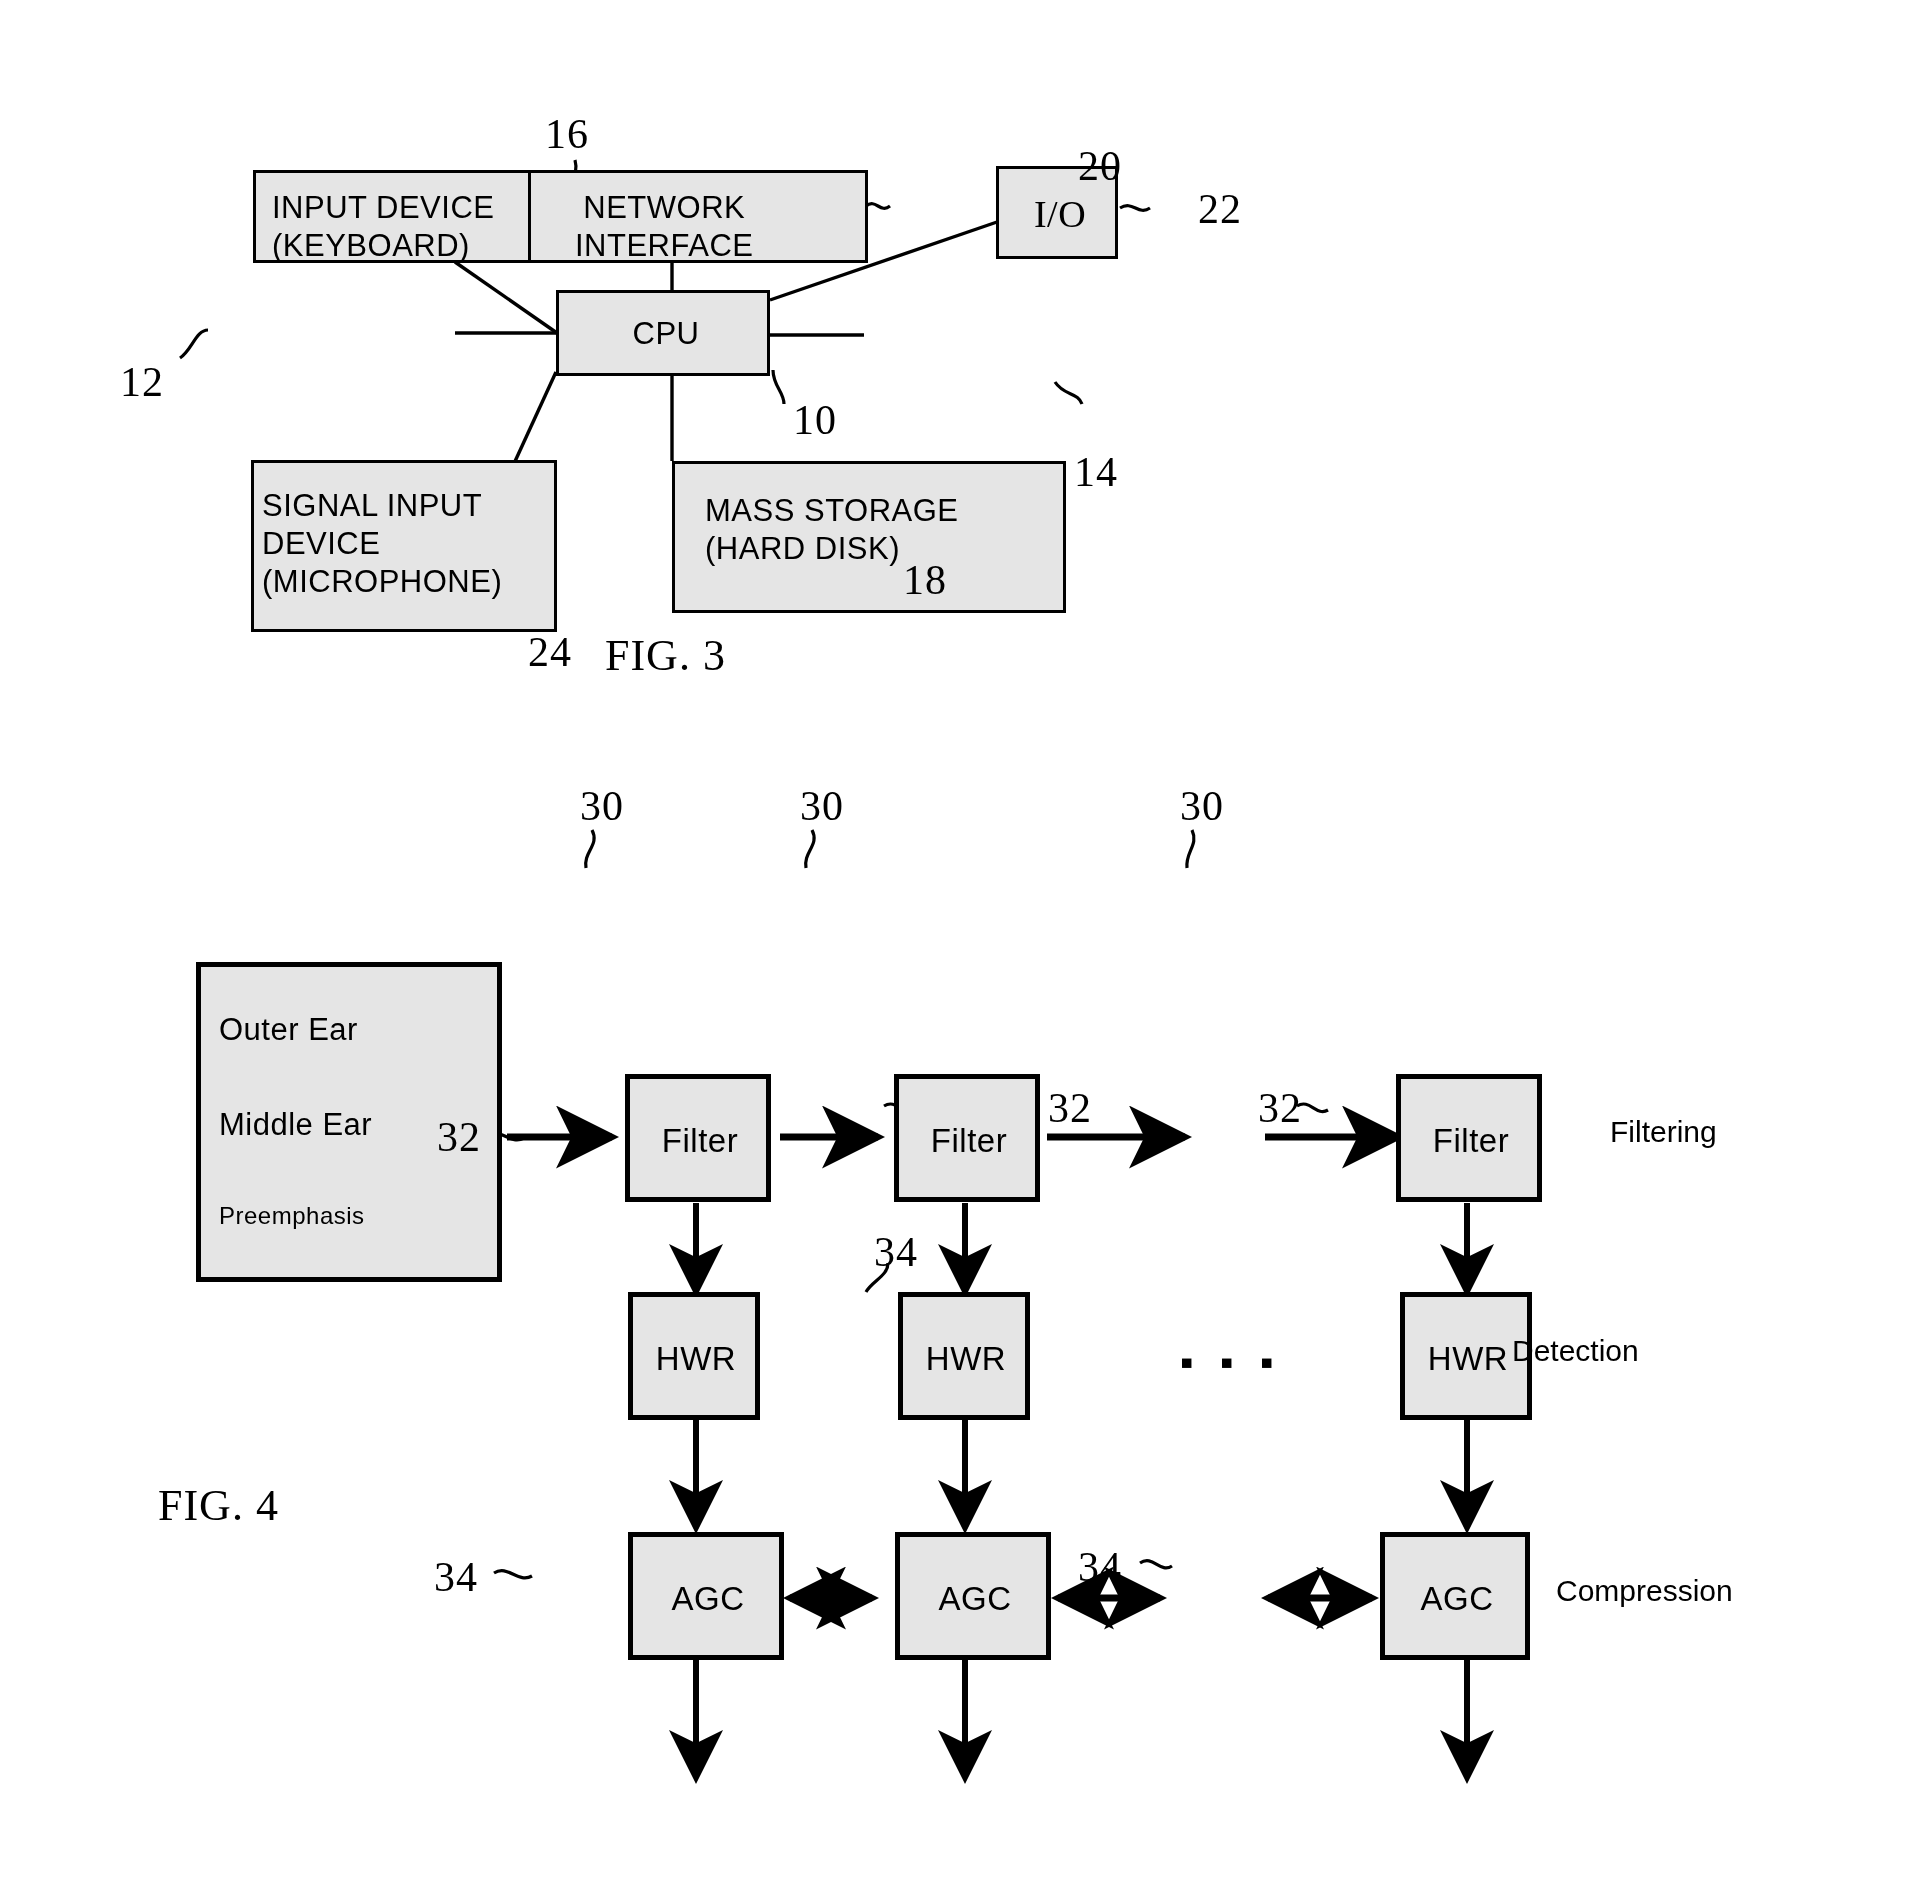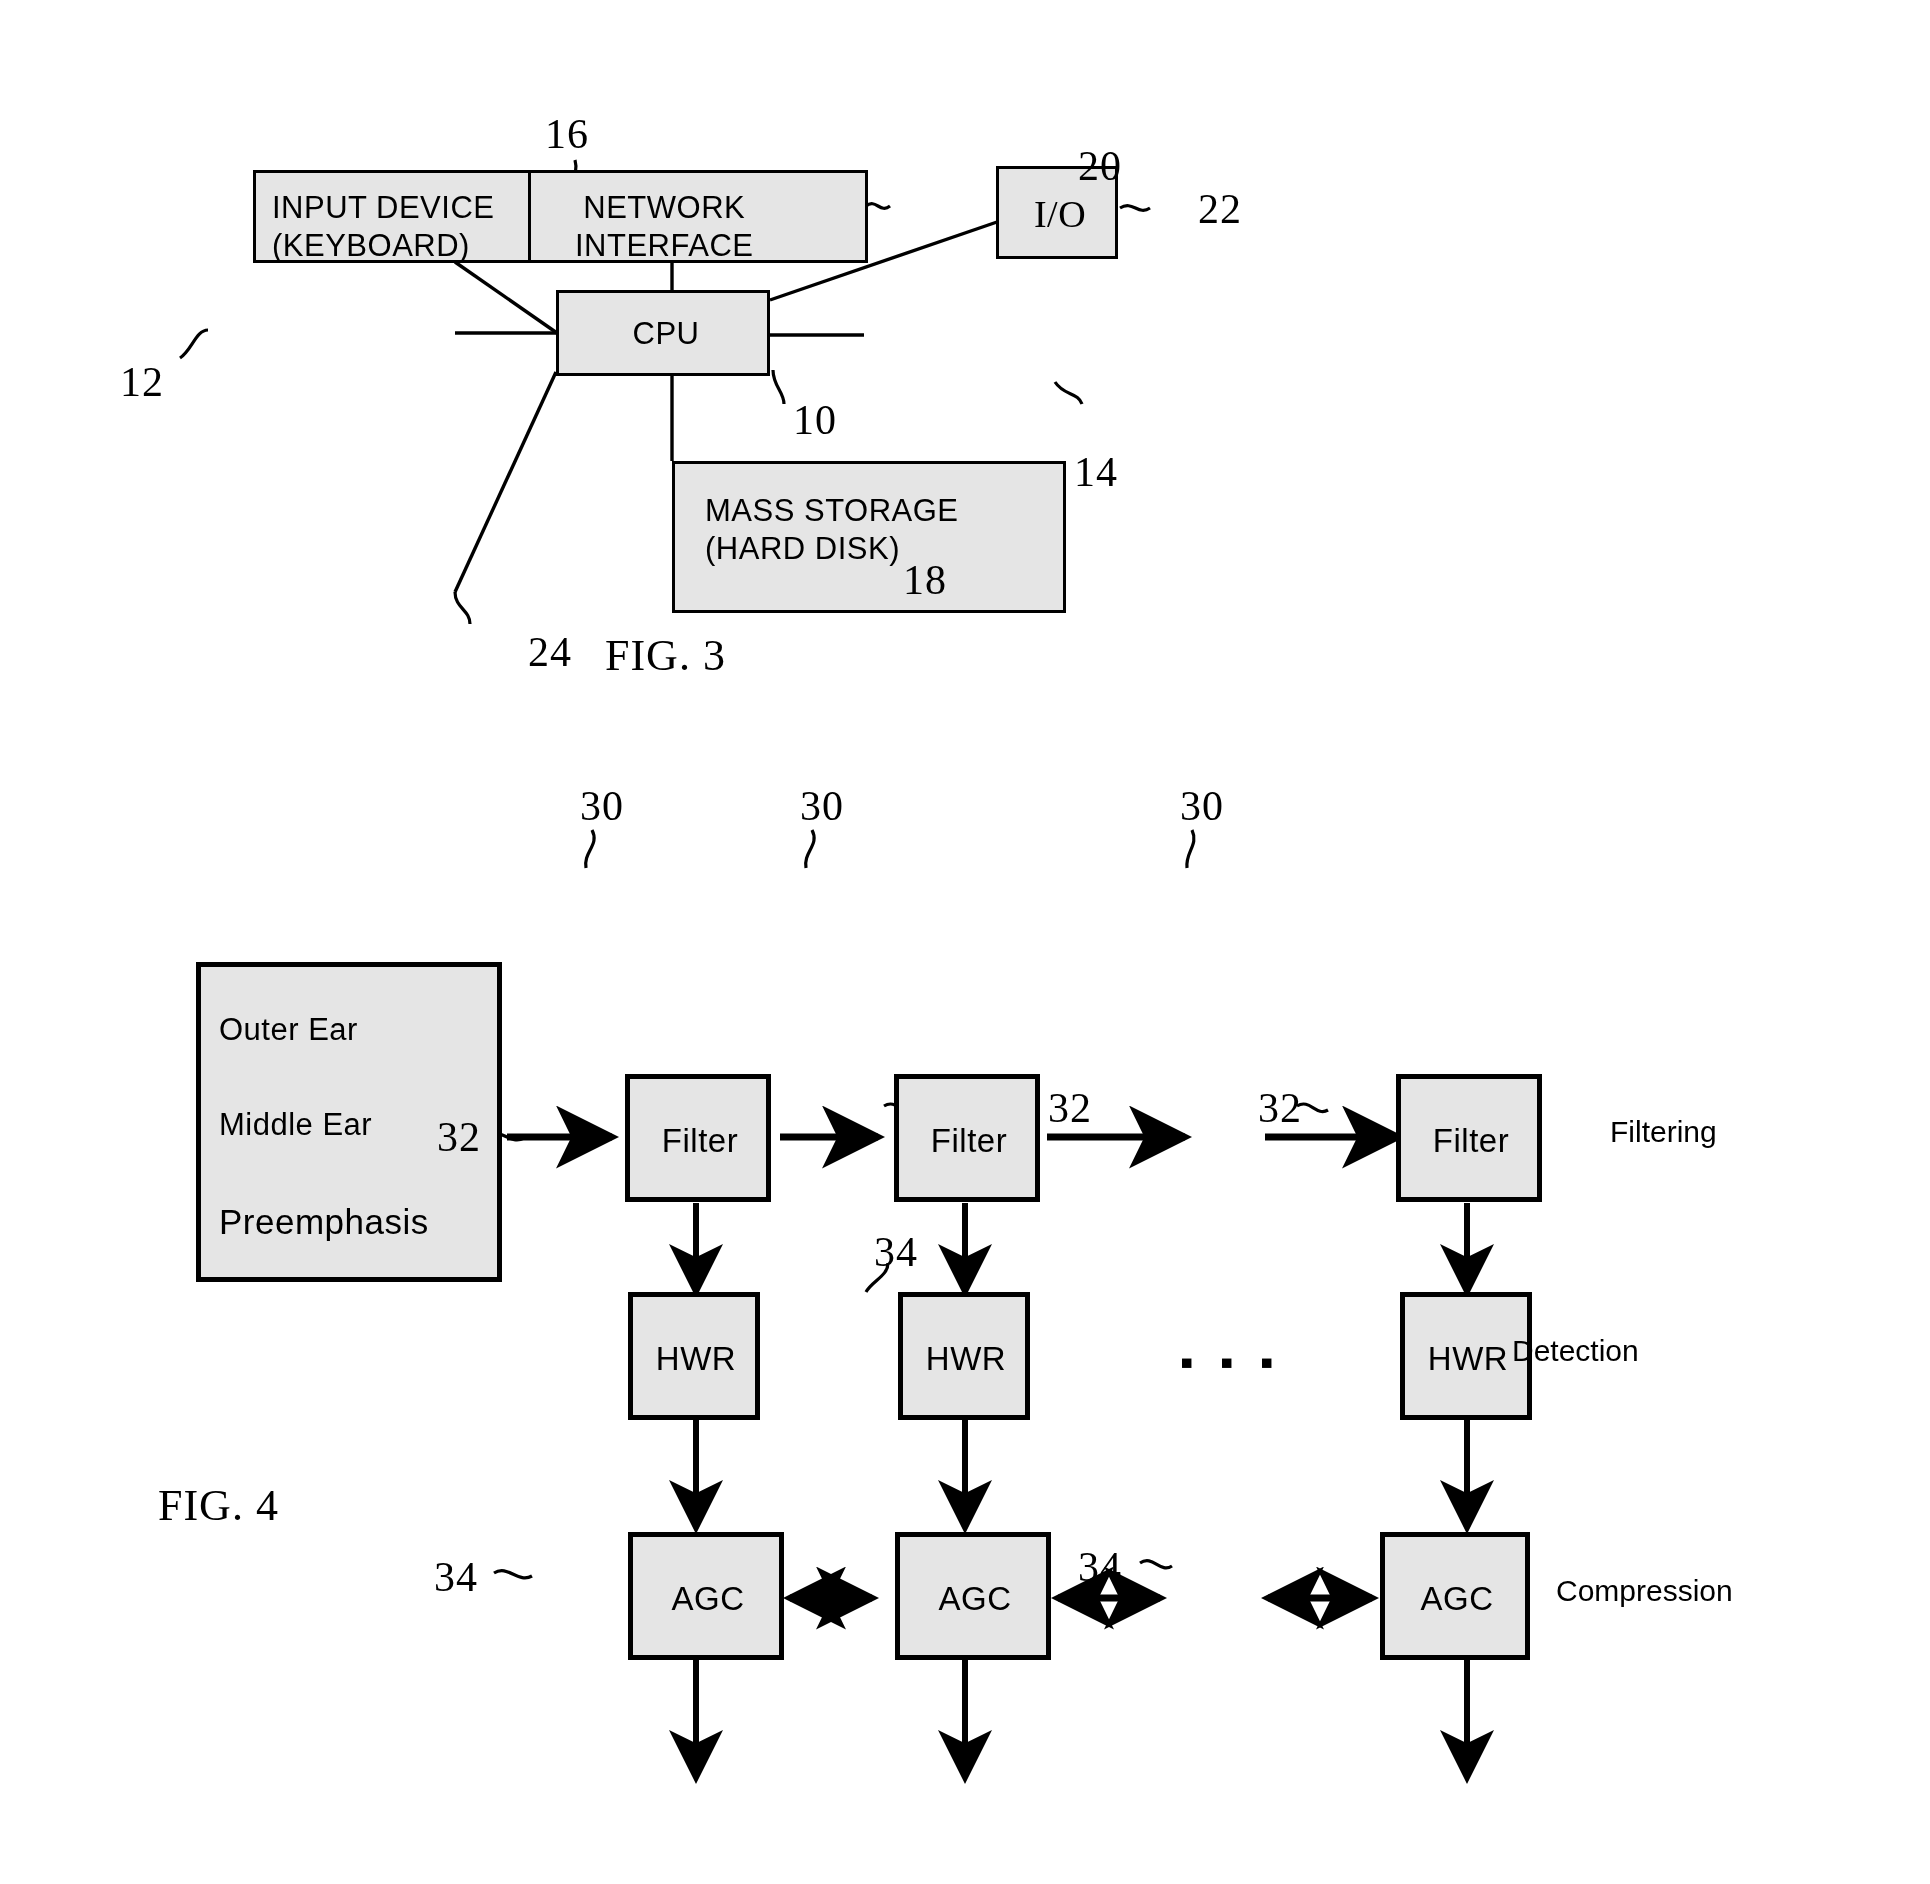--- a/index.html
+++ b/index.html
@@ -185,20 +185,25 @@
   <div class="box" style="left:996px; top:166px; width:122px; height:93px;">
     <div class="blabel" style="left:0; top:22px; width:122px; text-align:center; font-family:'Liberation Serif',serif; font-size:38px;">I/O</div>
   </div>
 
 
   <div class="box" style="left:556px; top:290px; width:214px; height:86px;">
     <div class="blabel caps" style="left:0; top:22px; width:214px; text-align:center;">CPU</div>
   </div>
 
 
+  <div class="box" style="left:251px; top:460px; width:306px; height:172px;">
+    <div class="blabel caps" style="left:8px; top:24px;">SIGNAL INPUT
+DEVICE
+(MICROPHONE)</div>
+  </div>
 
   <div class="box" style="left:672px; top:461px; width:394px; height:152px;">
     <div class="blabel caps" style="left:30px; top:28px;">MASS STORAGE
 (HARD DISK)</div>
   </div>
 
   <div class="refnum" style="left:545px; top:110px;">16</div>
   <div class="refnum" style="left:1078px; top:142px;">20</div>
   <div class="refnum" style="left:1198px; top:185px;">22</div>
   <div class="refnum" style="left:120px; top:358px;">12</div>
@@ -207,21 +212,21 @@
   <div class="refnum" style="left:500px; top:628px;margin-left:28px;">24</div>
   <div class="refnum" style="left:903px; top:556px;">18</div>
 
   <div class="figlabel" style="left:605px; top:630px;">FIG. 3</div>
 
   <div class="figlabel" style="left:158px; top:1480px;">FIG. 4</div>
 
   <div class="box thick" style="left:196px; top:962px; width:306px; height:320px;">
     <div class="blabel mono-small" style="left:18px; top:44px; font-size:31px;">Outer Ear</div>
     <div class="blabel mono-small" style="left:18px; top:139px; font-size:31px;">Middle Ear</div>
-    <div class="blabel mono-small" style="left:18px; top:234px; font-size:35px;">Preemphasis</div>
+    <div class="blabel mono-small" style="left:18px; top:234px; font-size:24px;">Preemphasis</div>
   </div>
 
   <div class="box thick" style="left:625px; top:1074px; width:146px; height:128px;">
     <div class="blabel" style="left:0; top:42px; width:140px; text-align:center; font-size:33px;">Filter</div>
   </div>
   <div class="box thick" style="left:894px; top:1074px; width:146px; height:128px;">
     <div class="blabel" style="left:0; top:42px; width:140px; text-align:center; font-size:33px;">Filter</div>
   </div>
   <div class="box thick" style="left:1396px; top:1074px; width:146px; height:128px;">
     <div class="blabel" style="left:0; top:42px; width:140px; text-align:center; font-size:33px;">Filter</div>

